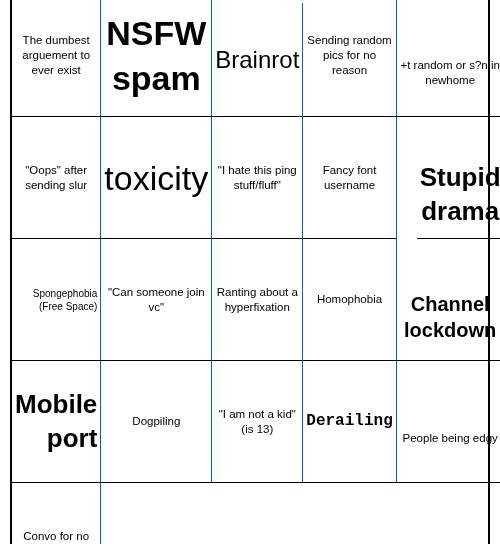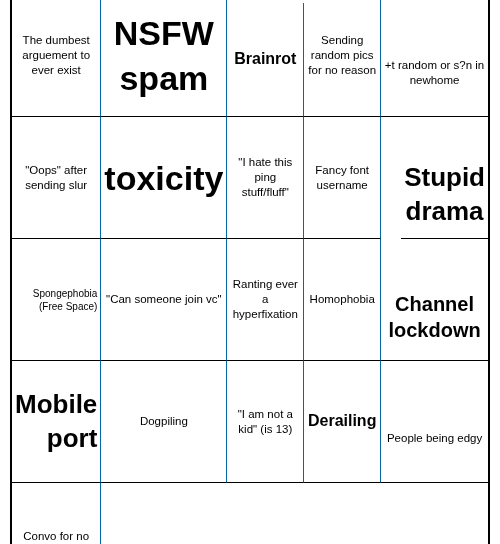--- a/index.html
+++ b/index.html
@@ -81,33 +81,33 @@
   <div class="bingo-header">
     <div class="bingo-header-cell">B</div>
     <div class="bingo-header-cell">I</div>
     <div class="bingo-header-cell">N</div>
     <div class="bingo-header-cell">G</div>
     <div class="bingo-header-cell">O</div>
   </div>
   <div class="bingo-grid">
   <div class="bingo-cell">The dumbest arguement to ever exist</div>
       <div class="bingo-cell" style="font-size: 34px; font-weight: bold;">NSFW spam</div>
-      <div class="bingo-cell" style="font-size: 16px; font-weight: bold; margin-top: 8px;">Brainrot</div>
+      <div class="bingo-cell" style="font-size: 24px; font-weight: normal; margin-top: 8px;">Brainrot</div>
       <div class="bingo-cell">Sending random pics for no reason</div>
       <div class="bingo-cell">+t random or s?n in newhome</div>
       <div class="bingo-cell">"Oops" after sending slur</div>
-      <div class="bingo-cell" style="font-size: 34px; font-weight: bold;">toxicity</div>
+      <div class="bingo-cell" style="font-size: 34px; font-weight: normal;">toxicity</div>
       <div class="bingo-cell">"I hate this ping stuff/fluff"</div>
       <div class="bingo-cell">Fancy font username</div>
       <div class="bingo-cell" style="font-size: 26px; font-weight: bold; margin-left: 20px;">Stupid drama</div>
       <div class="bingo-cell" style="font-size: 10px; text-align: right;">Spongephobia (Free Space)</div>
       <div class="bingo-cell">"Can someone join vc"</div>
-      <div class="bingo-cell">Ranting ever a hyperfixation</div>
+      <div class="bingo-cell">Ranting about a hyperfixation</div>
       <div class="bingo-cell">Homophobia</div>
       <div class="bingo-cell" style="font-size: 20px; font-weight: bold;">Channel lockdown</div>
       <div class="bingo-cell" style="font-size: 26px; font-weight: bold; text-align: right;">Mobile port</div>
       <div class="bingo-cell">Dogpiling</div>
       <div class="bingo-cell">"I am not a kid" (is 13)</div>
-      <div class="bingo-cell" style="font-size: 16px; font-weight: bold;">Derailing</div>
+      <div class="bingo-cell" style="font-size: 16px; font-weight: bold; font-family: Liberation Mono, monospace;">Derailing</div>
       <div class="bingo-cell">People being edgy</div>
       <div class="bingo-cell">Convo for no reason</div>
     </div>
 </div>
 
 </body></html>

